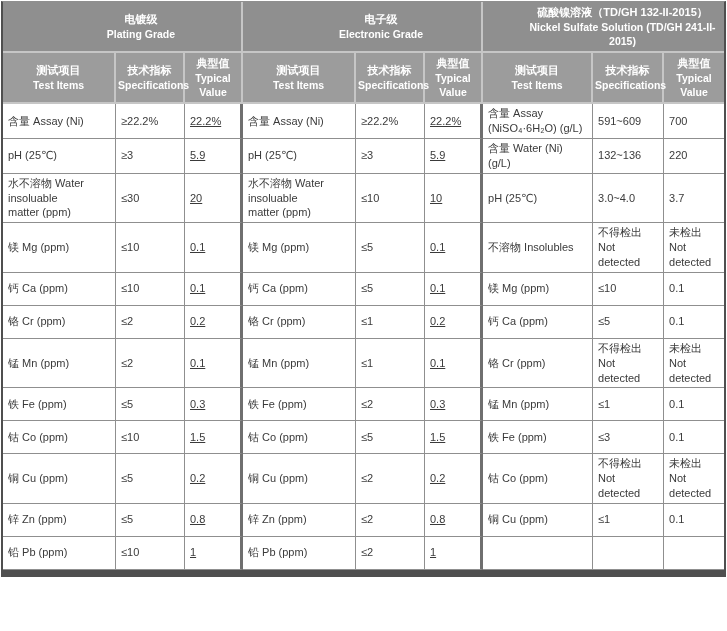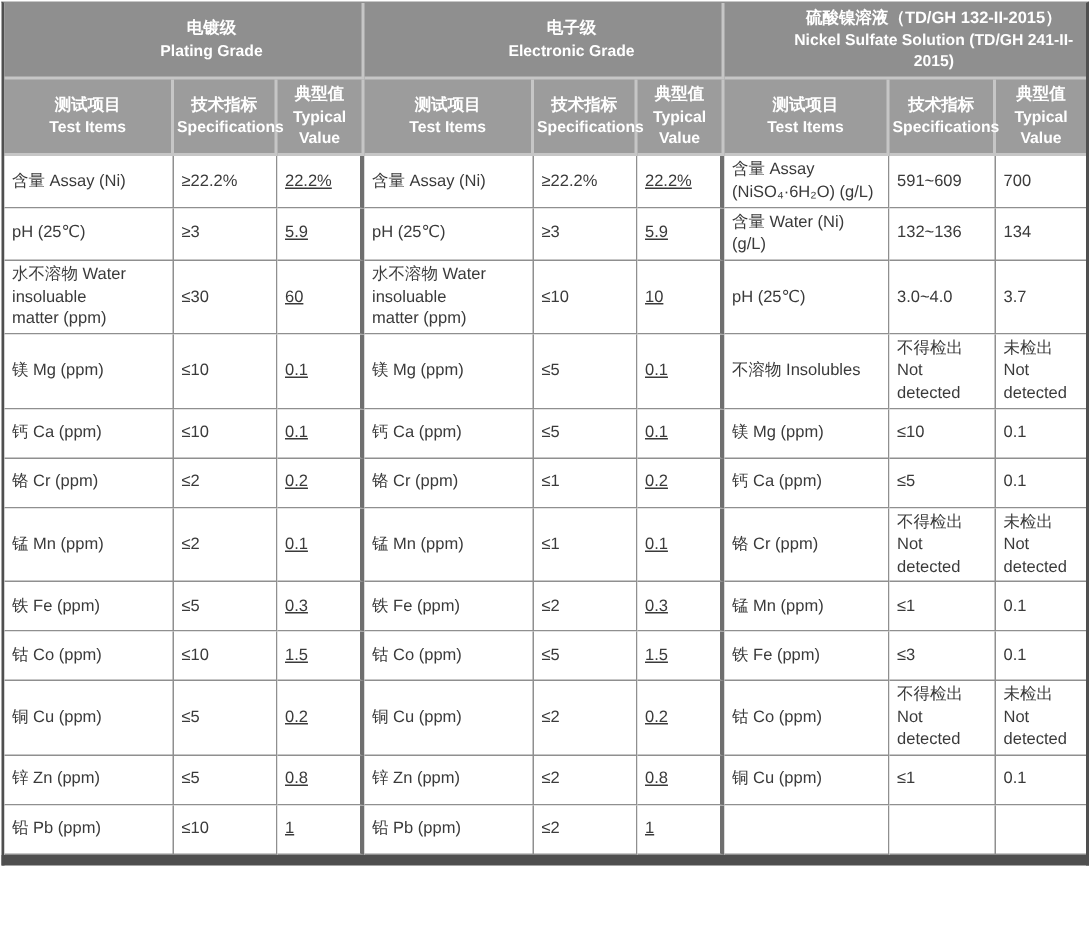--- a/index.html
+++ b/index.html
@@ -161,27 +161,27 @@
         </tr>
         <tr>
           <td>pH (25℃)</td>
           <td>≥3</td>
           <td class="gsep">5.9</td>
           <td>pH (25℃)</td>
           <td>≥3</td>
           <td class="gsep">5.9</td>
           <td>含量 Water (Ni) (g/L)</td>
           <td>132~136</td>
-          <td>134</td>
+          <td>220</td>
         </tr>
         <tr>
           <td>水不溶物 Water insoluable
 matter (ppm)</td>
           <td>≤30</td>
-          <td class="gsep">60</td>
+          <td class="gsep">20</td>
           <td>水不溶物 Water insoluable
 matter (ppm)</td>
           <td>≤10</td>
           <td class="gsep">10</td>
           <td>pH (25℃)</td>
           <td>3.0~4.0</td>
           <td>3.7</td>
         </tr>
         <tr>
           <td>镁 Mg (ppm)</td>

